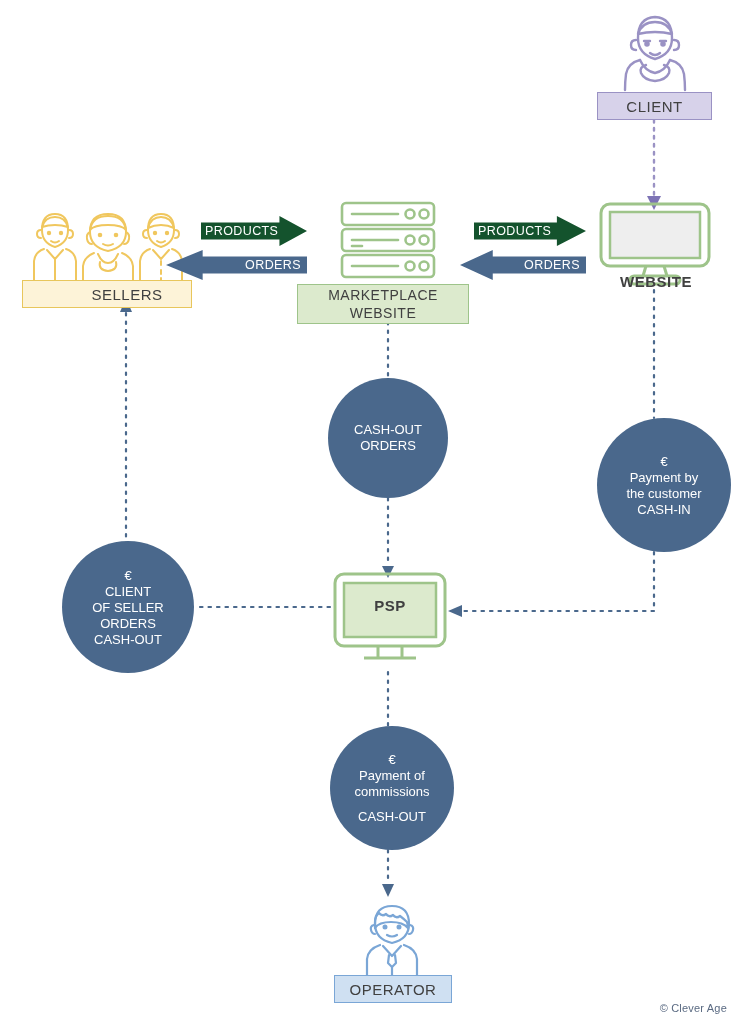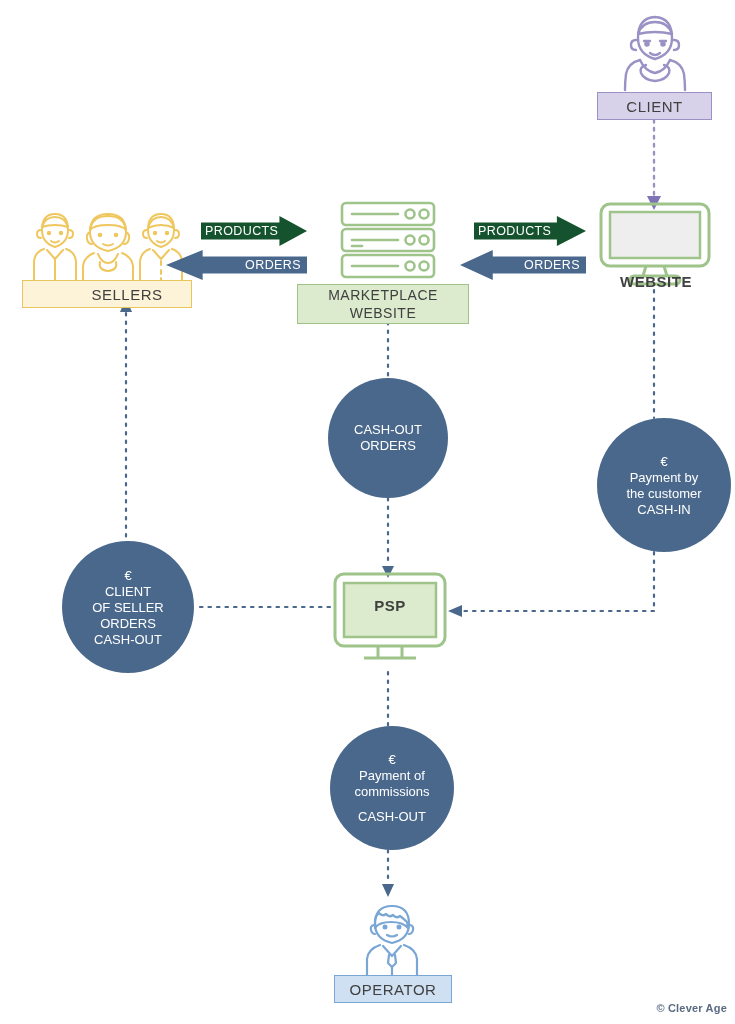--- a/index.html
+++ b/index.html
@@ -103,21 +103,21 @@
     background: #4a688c;
     clip-path: polygon(100% 22%, 26% 22%, 26% 0, 0 50%, 26% 100%, 26% 78%, 100% 78%);
     justify-content: flex-end;
     padding-right: 6px;
   }
   
   .credit {
     position: absolute;
     font-size: 11px;
     color: #5a6a82;
-    font-weight: bold;
+    font-weight: normal;
     letter-spacing: 0.2px;
     margin-left: 46px;
   }
   svg.icon { display: block; }
   .conn { position: absolute; left:0; top:0; width:735px; height:1024px; pointer-events:none;}
 </style>
 </head>
 <body>
 
 <div id="diagram">

